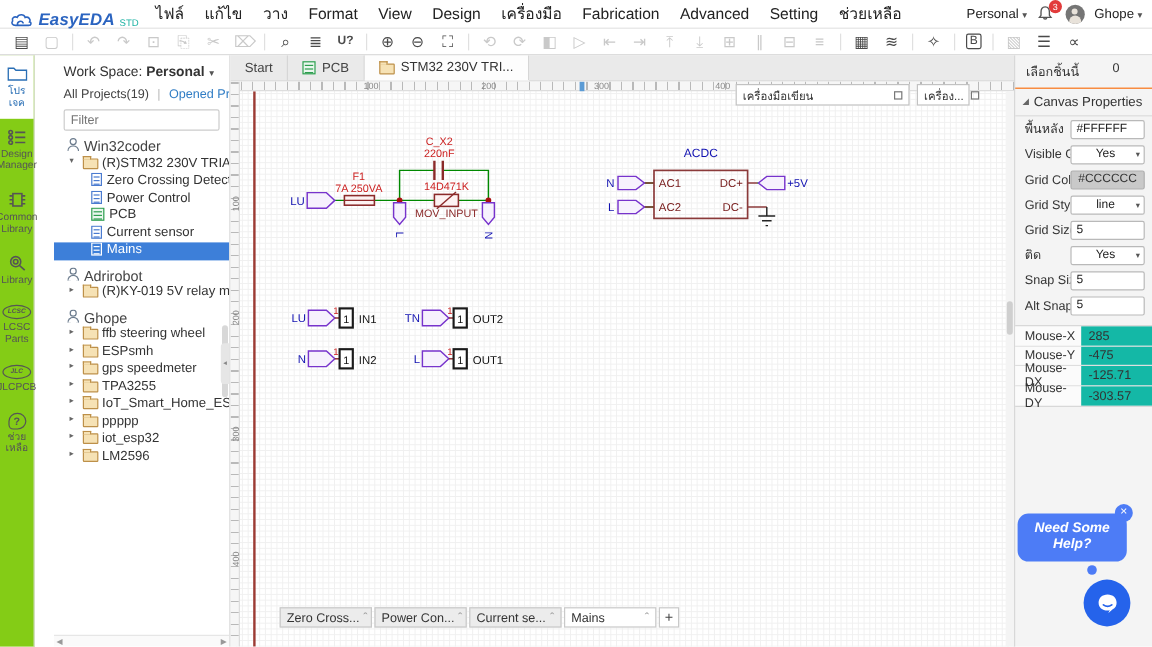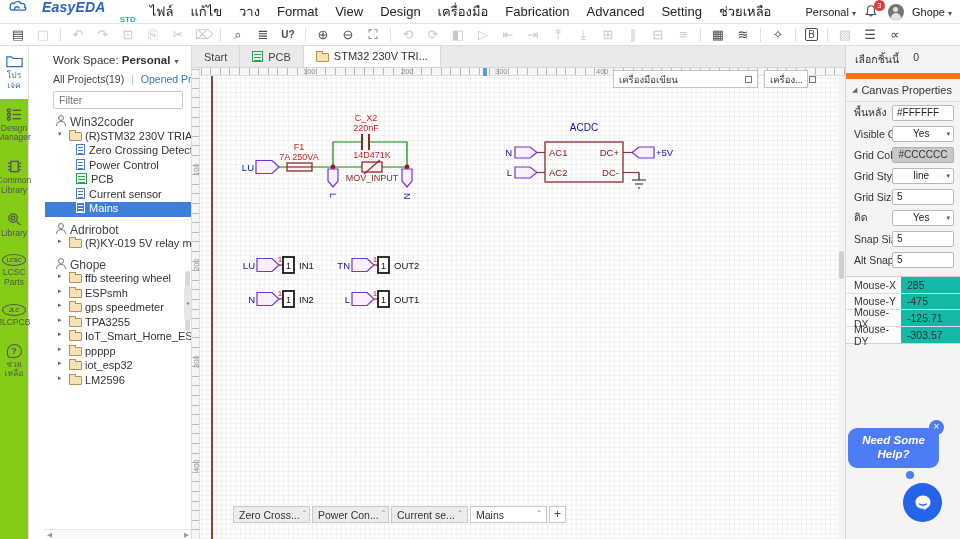--- a/index.html
+++ b/index.html
@@ -1,24 +1,24 @@
 <!DOCTYPE html>
 <html><head>
 <meta charset="utf-8">
 <style>
   *{margin:0;padding:0;box-sizing:border-box}
   html,body{width:960px;height:539px;overflow:hidden;font-family:"Liberation Sans",sans-serif;background:#fff;font-size:11px;color:#333}
   #app{position:relative;width:960px;height:539px}
 
   
   #menubar{position:absolute;top:0;left:0;right:0;height:24px;background:#fff;border-bottom:1px solid #e4e4e4;display:flex;align-items:center;padding:0 8px;z-index:30}
-  .logo{display:flex;align-items:flex-start;gap:14px;margin-right:14px;cursor:pointer}
+  .logo{display:flex;align-items:flex-end;gap:4px;margin-right:14px;cursor:pointer}
   .logo svg{width:20px;height:14px}
   .logoname{font-size:14px;font-weight:bold;font-style:italic;color:#2b64c0;letter-spacing:.2px}
-  .logobadge{font-size:8px;font-weight:bold;color:#1fb3a4;margin-top:16px}
+  .logobadge{font-size:8px;font-weight:normal;color:#1fb3a4;margin-top:16px}
   .menus{display:flex;align-items:center;gap:17px;font-size:13px;color:#222}
   .menus span{cursor:pointer;white-space:nowrap}
   .acct{margin-left:auto;display:flex;align-items:center;gap:8px}
   .acct-item{font-size:11px;color:#222;cursor:pointer}
   .acct-item::after{content:"▾";font-size:8px;color:#555;margin-left:3px}
   .bell{position:relative;width:16px;height:16px;cursor:pointer}
   .bell svg{width:14px;height:14px;stroke:#555;fill:none;stroke-width:1.3}
   .bell .badge{position:absolute;top:-4px;right:-5px;min-width:11px;height:11px;background:#e23b3b;color:#fff;border-radius:6px;font-size:7.5px;line-height:11px;text-align:center;padding:0 1px;font-style:normal}
   .avatar{width:16px;height:16px;border-radius:50%;background:#757575;position:relative;overflow:hidden;cursor:pointer}
   .avatar::before{content:"";position:absolute;top:3px;left:5.5px;width:5px;height:5px;background:#e8e2da;border-radius:50%}
@@ -97,21 +97,21 @@
   .canvas-vscroll .thumb{position:absolute;top:175px;left:1px;width:5px;height:28px;background:#cfcfcf;border-radius:3px}
   
   #sheettabs{position:absolute;left:41px;bottom:16px;display:flex;align-items:flex-end;gap:2px;z-index:6;font-size:10.5px}
   .stab{display:flex;align-items:center;justify-content:space-between;width:77px;height:17px;background:#ececec;border:1px solid #c9c9c9;padding:0 5px;color:#333;cursor:pointer;white-space:nowrap;overflow:hidden}
   .stab::after{content:"ˆ";color:#999;font-size:11px;margin-left:3px}
   .stab.active{background:#fff}
   .stab-add{width:17px;height:17px;background:#fff;border:1px solid #c9c9c9;text-align:center;line-height:15px;font-size:12px;color:#444;cursor:pointer}
 
   
   #rightpanel{position:absolute;top:46px;left:845px;width:115px;bottom:0;background:#f4f4f4;border-left:1px solid #d8d8d8;z-index:20;font-size:10.5px}
-  .selrow{display:flex;gap:14px;padding:5px 9px;border-bottom:6px solid #f97316;color:#333}
+  .selrow{display:flex;gap:28px;padding:5px 9px;border-bottom:1px solid #f97316;color:#333}
   .sechead{display:flex;align-items:center;gap:4px;padding:5px 6px;border-bottom:1px solid #ddd;color:#333;font-size:11px;cursor:pointer}
   .sechead .tri{font-size:7px;color:#666}
   .frow{display:flex;align-items:center;justify-content:space-between;padding:2.5px 6px 2.5px 8px;height:21px}
   .flabel{color:#333;white-space:nowrap;overflow:hidden}
   .fctl{width:62px;height:16px;border:1px solid #b9b9b9;background:#fff;border-radius:2px;font-size:10px;color:#222;padding:0 3px;display:flex;align-items:center;flex:none;font-family:inherit}
   .fctl.sel{justify-content:space-between;cursor:pointer}
   .fctl.sel::after{content:"▾";font-size:7px;color:#555}
   .fctl.sel span{width:100%;text-align:center}
   .fctl.swatch{background:#c9c9c9;border-color:#b0b0b0;justify-content:center;color:#333}
   input.fctl{padding:0 4px}

